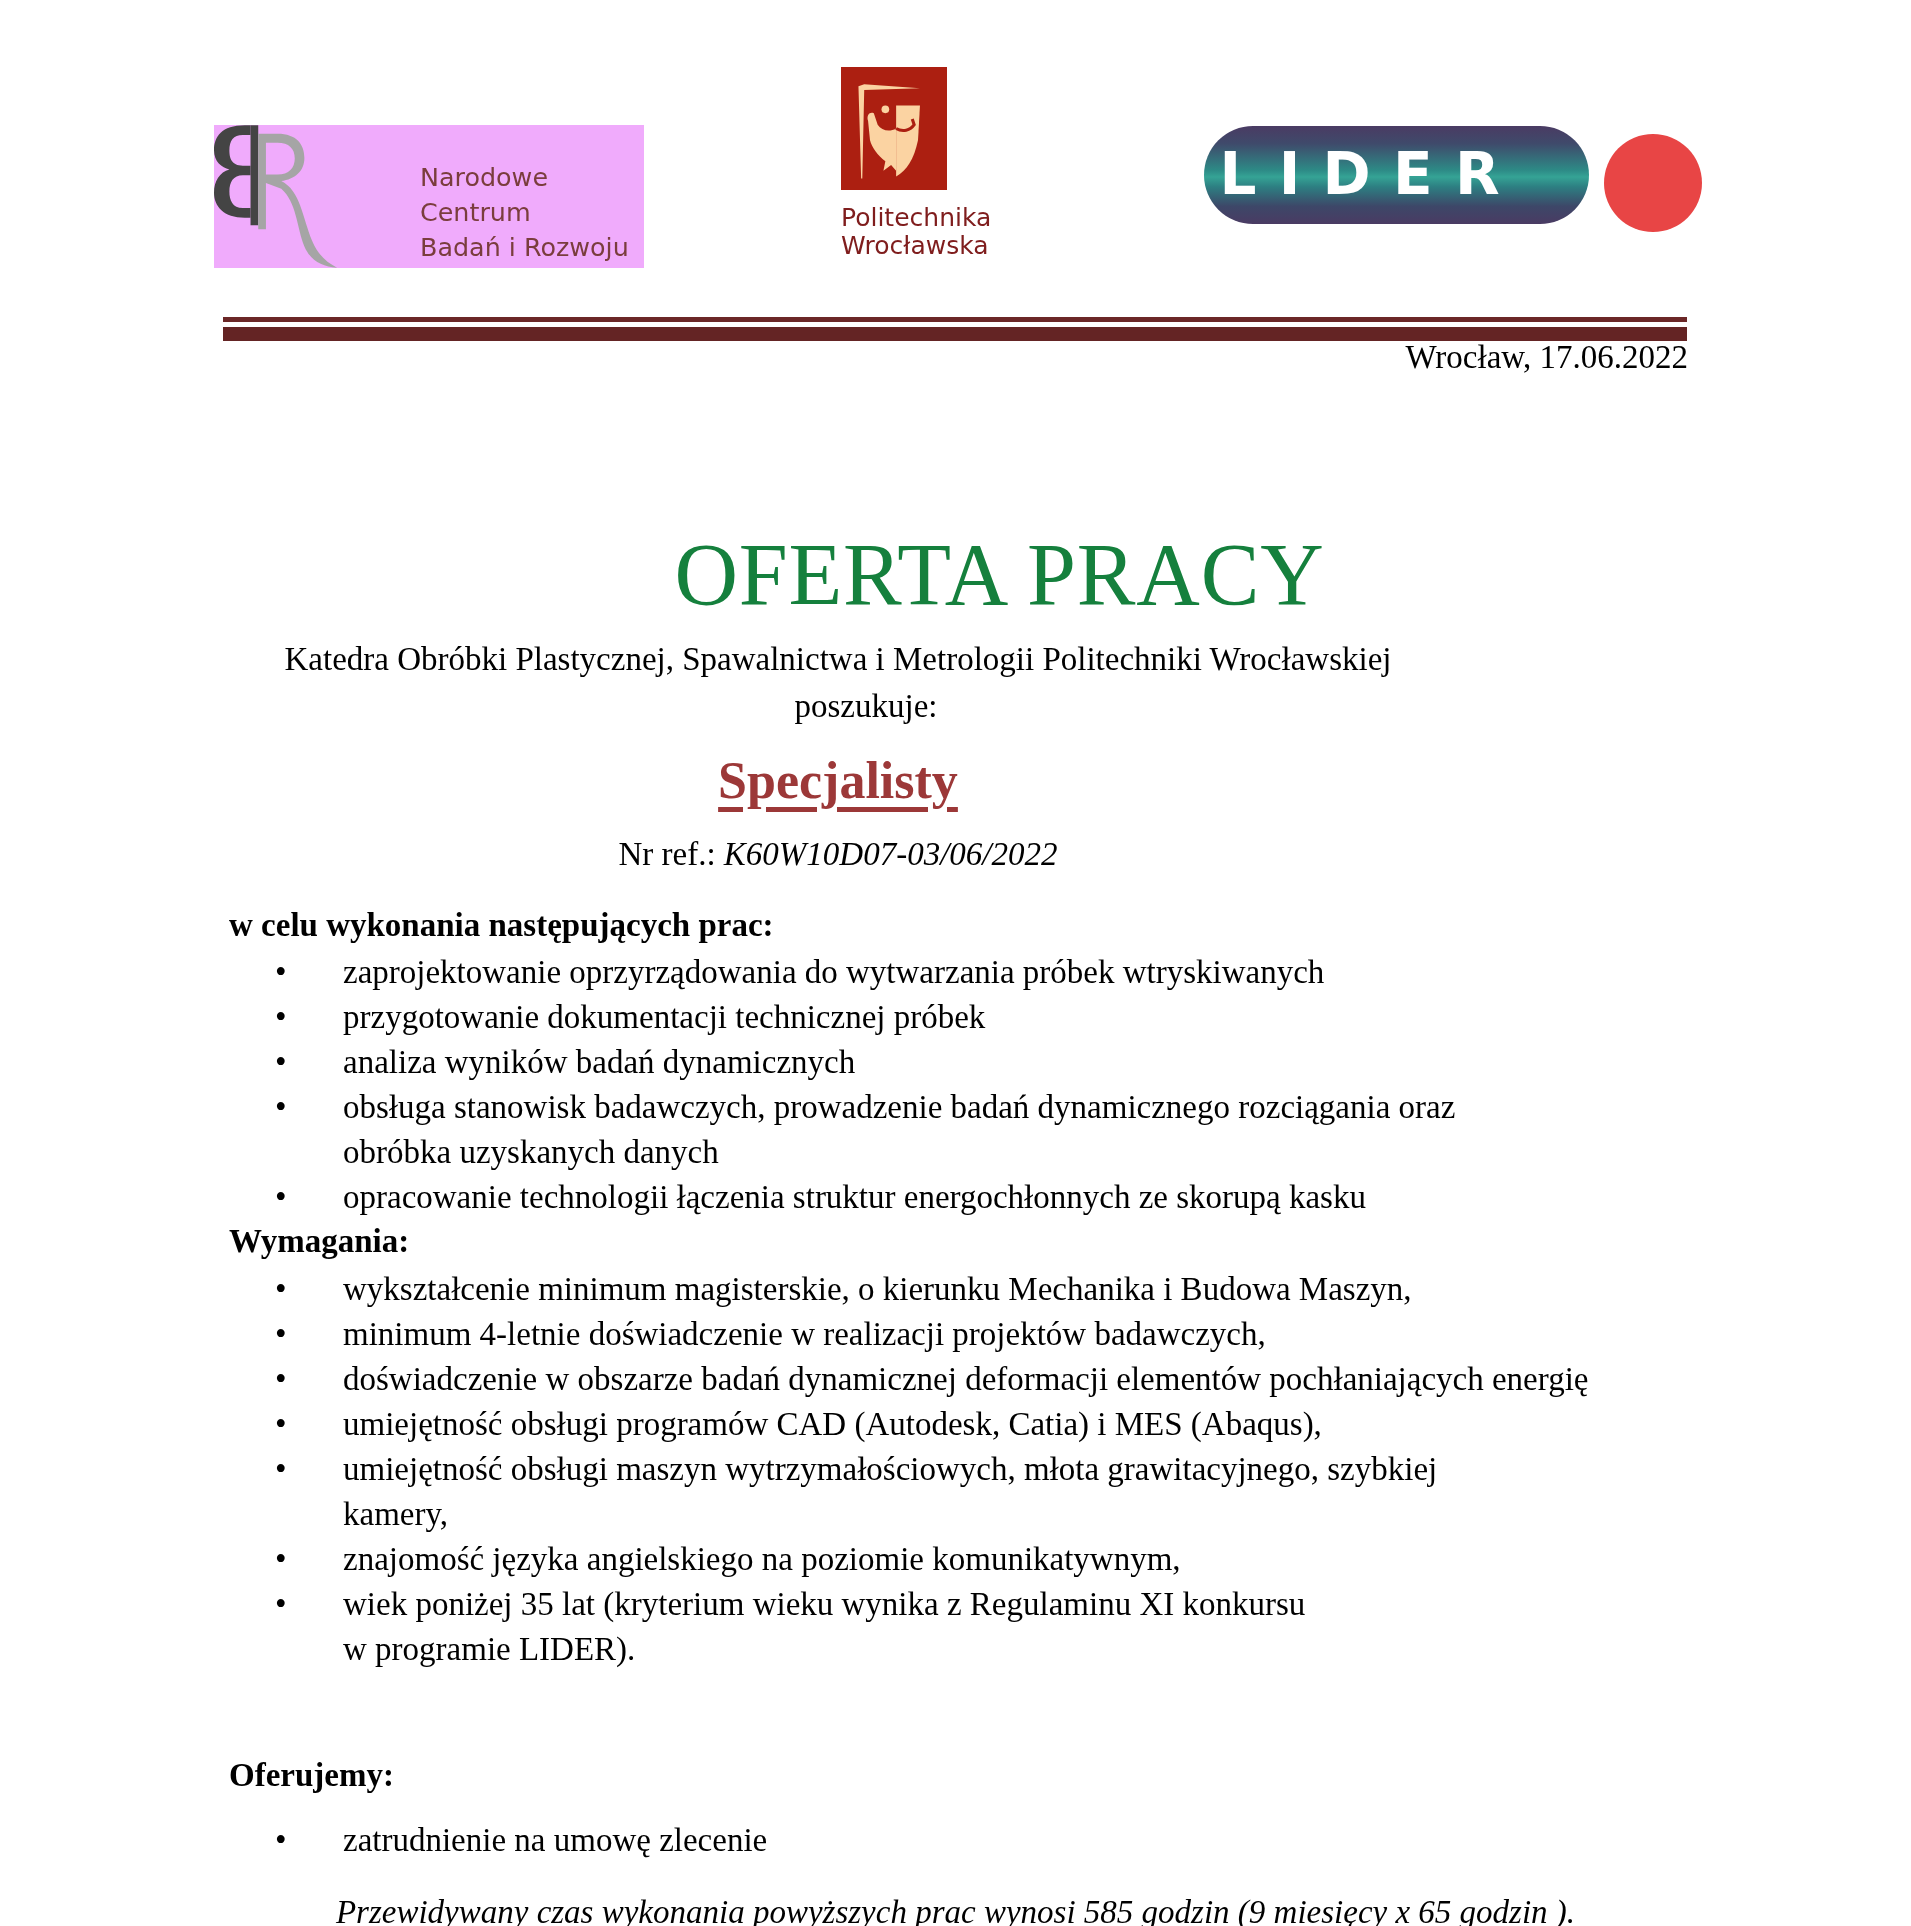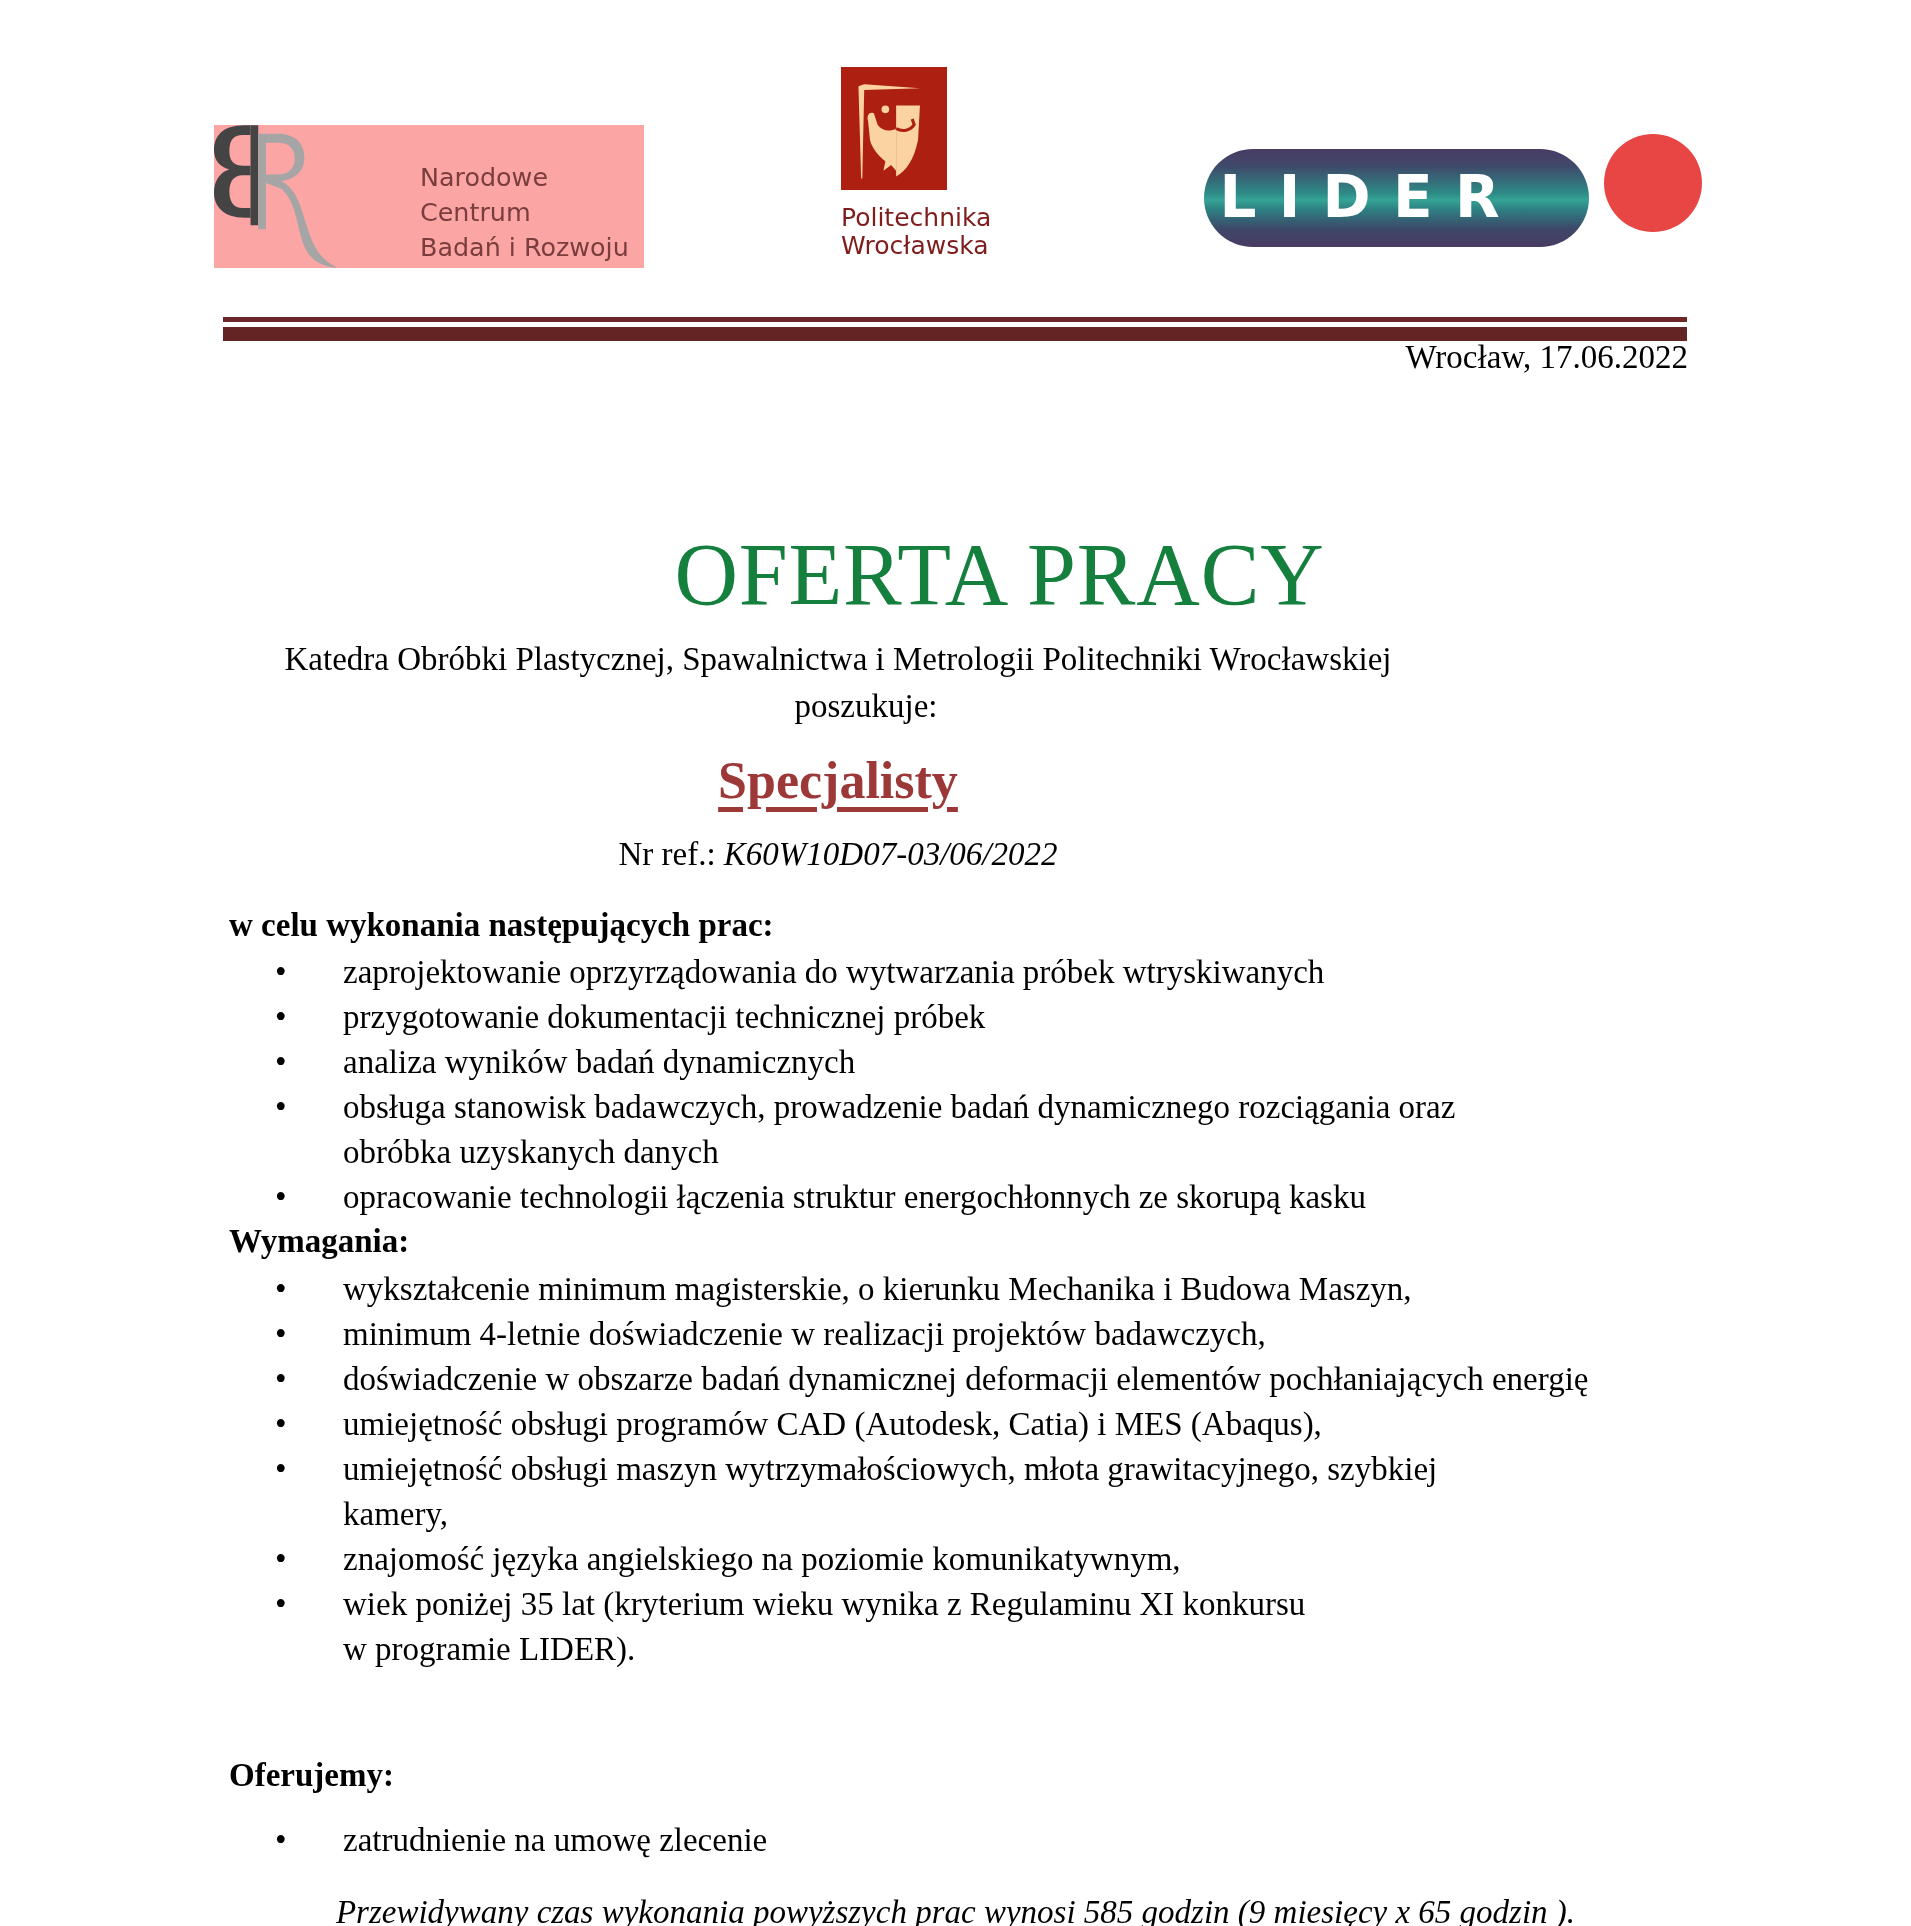--- a/index.html
+++ b/index.html
@@ -1,23 +1,23 @@
 <!DOCTYPE html>
 <html style="font-size:6.2px"><head>
 <meta charset="utf-8">
 <style>
   html,body{margin:0;padding:0;background:#fff;}
   body{width:1911px;height:2703px;position:relative;overflow:hidden;font-family:"Liberation Serif","DejaVu Serif",serif;color:#000;}
   .abs{position:absolute;}
   
-  #ncbr{left:214px;top:125px;width:430px;height:143px;background:#fca5a5;}
+  #ncbr{left:214px;top:125px;width:430px;height:143px;background:#f0abfc;}
   #ncbr-text{position:absolute;left:206px;top:35px;font-family:"DejaVu Sans",sans-serif;font-size:25.4px;line-height:35px;color:#7a3d3d;white-space:pre-line;}
   #pwr{left:841px;top:67px;width:106px;height:123px;background:#ac1f11;}
   #pwr-text{left:841px;top:204px;width:116px;font-family:"DejaVu Sans",sans-serif;font-size:25px;line-height:28px;color:#7f1d1d;white-space:pre-line;}
-  #lider{left:1204px;top:149px;width:385px;height:98px;}
+  #lider{left:1204px;top:126px;width:385px;height:98px;}
   #lider-pill{position:absolute;left:0;top:0;width:385px;height:98px;border-radius:49px;background:linear-gradient(180deg,#4a3b63 0%,#3f4a6b 18%,#2d8a86 45%,#35a395 52%,#2d7f82 62%,#3d4768 82%,#4a3b63 100%);}
   #lider-word{position:absolute;left:15.4px;top:15.4px;font-family:"DejaVu Sans",sans-serif;font-weight:bold;font-size:58px;letter-spacing:22.3px;color:#fff;line-height:67px;}
   #lider-dot{left:1604px;top:134px;width:98px;height:98px;border-radius:50%;background:#e84545;}
   
   #rule1{left:223px;top:317px;width:1464px;height:5.4px;background:#6b2727;}
   #rule2{left:223px;top:327px;width:1464px;height:13.5px;background:#642424;}
   #date{right:223px;top:339px;font-size:33px;text-align:right;}
   #title{left:0;width:1911px;top:524px;text-align:center;font-size:88px;color:#15803d;font-weight:normal;letter-spacing:0.8px;padding-left:44px;}
   .center{left:0;width:1676px;text-align:center;font-size:33px;}
   #dept{top:641px;}

